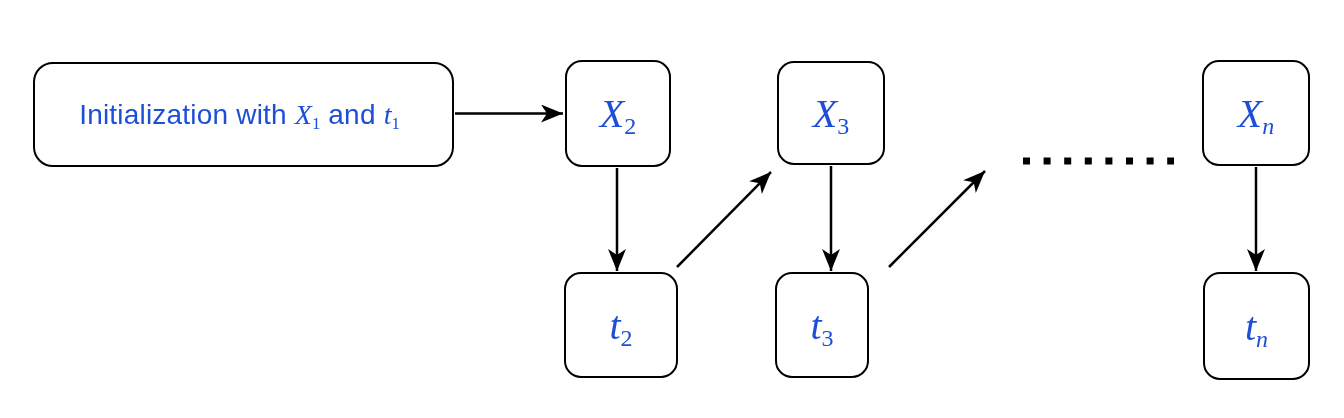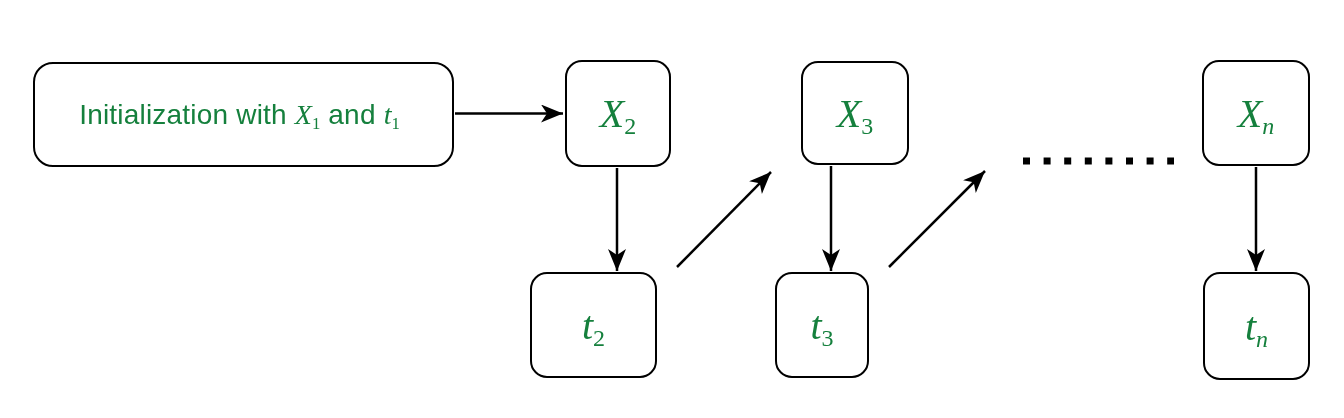--- a/index.html
+++ b/index.html
@@ -23,21 +23,21 @@
   }
   .node {
     position: absolute;
     box-sizing: border-box;
     background: #ffffff;
     border: 2.5px solid #000000;
     border-radius: 17px;
     display: flex;
     align-items: center;
     justify-content: center;
-    color: #15803d;
+    color: #1d4ed8;
     text-align: center;
   }
   .node.init {
     border-radius: 20px;
     font-size: 28px;
     white-space: nowrap;
   }
   .math {
     font-family: "Liberation Serif", "DejaVu Serif", serif;
     font-style: italic;
@@ -94,25 +94,25 @@
     <span class="plain">Initialization with</span>
     <span class="math"><span>X</span><sub>1</sub></span>
     <span class="plain">and</span>
     <span class="math"><span>t</span><sub>1</sub></span>
   </div>
 
   <div class="node small" style="left:565px; top:60px; width:106px; height:107px;">
     <span class="math"><span>X</span><sub>2</sub></span>
   </div>
 
-  <div class="node small" style="left:530px; top:272px; width:127px; height:106px;">
+  <div class="node small" style="left:564px; top:272px; width:114px; height:106px;">
     <span class="math"><span>t</span><sub>2</sub></span>
   </div>
 
-  <div class="node small" style="left:777px; top:61px; width:108px; height:104px;margin-left:24px;">
+  <div class="node small" style="left:777px; top:61px; width:108px; height:104px;">
     <span class="math"><span>X</span><sub>3</sub></span>
   </div>
 
   <div class="node small" style="left:775px; top:272px; width:94px; height:106px;">
     <span class="math"><span>t</span><sub>3</sub></span>
   </div>
 
   <div class="node small" style="left:1203px; top:272px; width:107px; height:108px;">
     <span class="math"><span>t</span><sub class="it">n</sub></span>
   </div>

